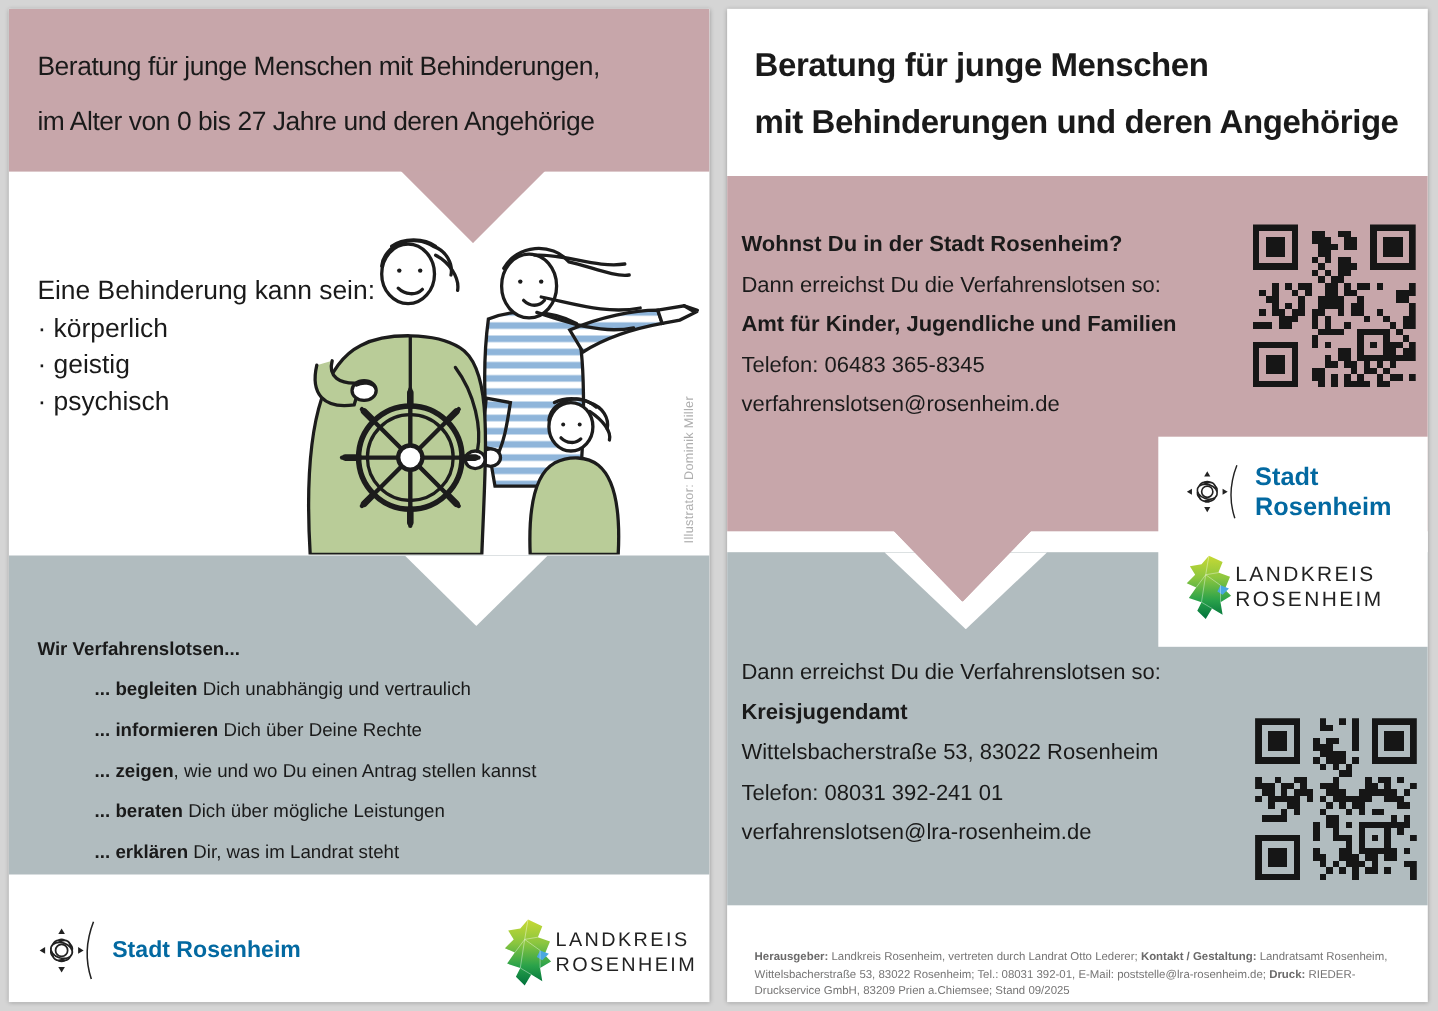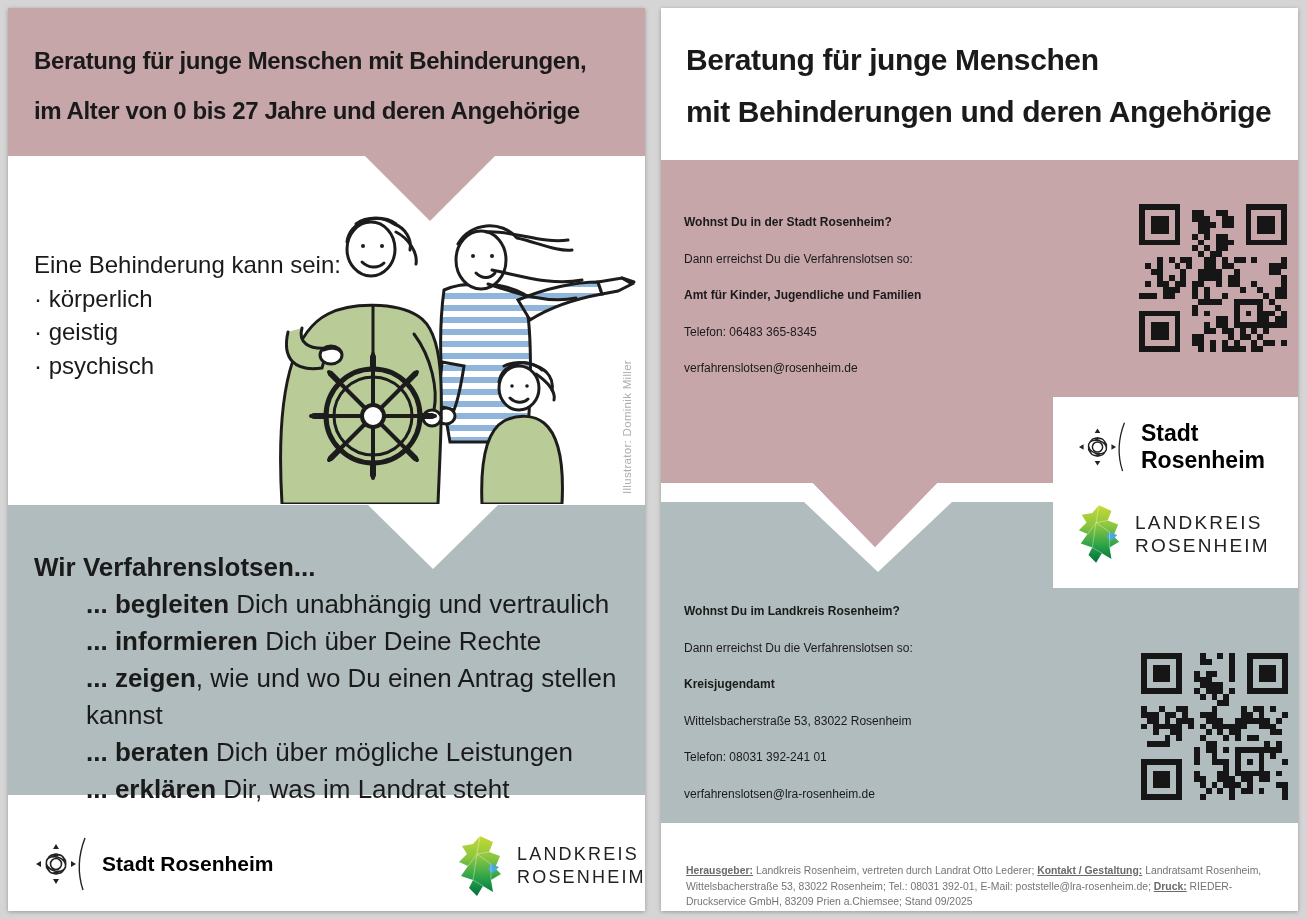--- a/index.html
+++ b/index.html
@@ -8,47 +8,47 @@
   .page{position:absolute;top:8px;width:637px;height:903px;background:#ffffff;
     box-shadow:0 1px 4px rgba(0,0,0,.28);overflow:hidden;}
   .page.left{left:8px;}
   .page.right{left:661px;}
   .block{position:absolute;left:0;width:100%;}
   .mauve{background:#c7a6aa;}
   .grayblue{background:#b1bcbf;}
   .tri{position:absolute;clip-path:polygon(0 0,100% 0,50% 100%);}
   
   .hdr-left{top:0;height:148px;}
-  .hdr-left .t{position:absolute;left:26px;top:28px;font-size:24px;font-weight:bold;
+  .hdr-left .t{position:absolute;left:26px;top:28px;font-size:24px;font-weight:normal;
     letter-spacing:-0.4px;line-height:50px;white-space:nowrap;}
   .intro{position:absolute;left:26px;top:240px;font-size:24px;line-height:33.5px;}
   .credit{position:absolute;right:12px;top:336px;height:150px;writing-mode:vertical-rl;
     transform:rotate(180deg);font-size:11.5px;color:#aeaeae;letter-spacing:.3px;}
   .gray-left{top:497px;height:290px;}
-  .lotsen{position:absolute;left:26px;top:541px;font-size:26px;line-height:37px;}
+  .lotsen{position:absolute;left:26px;top:563px;font-size:17px;line-height:37px;}
   .lotsen .head{font-weight:bold;}
   .lotsen .item{padding-left:52px;}
   .lotsen b{font-weight:bold;}
   
   .stadt-logo{position:absolute;display:flex;align-items:center;gap:8px;}
-  .stadt-logo .txt{color:#000000;font-weight:bold;}
-  .lk-logo{position:absolute;display:flex;align-items:center;gap:12px;}
+  .stadt-logo .txt{color:#0369a1;font-weight:bold;}
+  .lk-logo{position:absolute;display:flex;align-items:center;}
   .lk-logo .txt{font-size:18px;letter-spacing:2.2px;line-height:23px;color:#222;}
   
   .title-right{position:absolute;left:25px;top:26px;font-size:30px;font-weight:bold;
     letter-spacing:-0.4px;line-height:52px;white-space:nowrap;}
   .mauve-right{top:152px;height:323px;}
   .gray-right{top:494px;height:321px;}
-  .contact{position:absolute;left:23px;font-size:12px;line-height:36.6px;}
+  .contact{position:absolute;left:13px;font-size:20px;line-height:36.6px;}
   .contact .b{font-weight:bold;}
   .qr{position:absolute;width:148px;height:148px;}
   .logo-box{position:absolute;left:392px;top:389px;width:245px;height:191px;background:#fff;z-index:3;
     display:flex;flex-direction:column;justify-content:space-around;padding:8px 0;box-sizing:border-box;}
   .imprint{position:absolute;left:25px;top:855px;width:596px;font-size:10.4px;line-height:15.5px;color:#757474;}
-  .imprint b{font-weight:bold;color:#6b6a6a;text-decoration:underline;}
+  .imprint b{font-weight:bold;color:#6b6a6a;}
   svg{display:block;}
 </style>
 </head>
 <body>
 
 <div class="stage">
 
   <div class="page left">
 
     <div class="block mauve hdr-left">
@@ -438,21 +438,20 @@
           </svg>
         </span>
         <span class="txt" style="font-size:19px;">
           <div>LANDKREIS</div>
           <div>ROSENHEIM</div>
         </span>
       </div>
     </div>
 
     <div class="contact" style="top:585px;">
-      <div class="b">Wohnst Du im Landkreis Rosenheim?</div>
       <div>Dann erreichst Du die Verfahrenslotsen so:</div>
       <div class="b">Kreisjugendamt</div>
       <div>Wittelsbacherstraße 53, 83022 Rosenheim</div>
       <div>Telefon: 08031 392-241 01</div>
       <div>verfahrenslotsen@lra-rosenheim.de</div>
     </div>
 
     <div class="qr" style="left:480px;top:645px;width:147px;height:147px;">
         <svg viewBox="0 0 25 25" width="100%" height="100%" shape-rendering="crispEdges">
           <rect x="0" y="0" width="7" height="7" fill="#161616"></rect>

